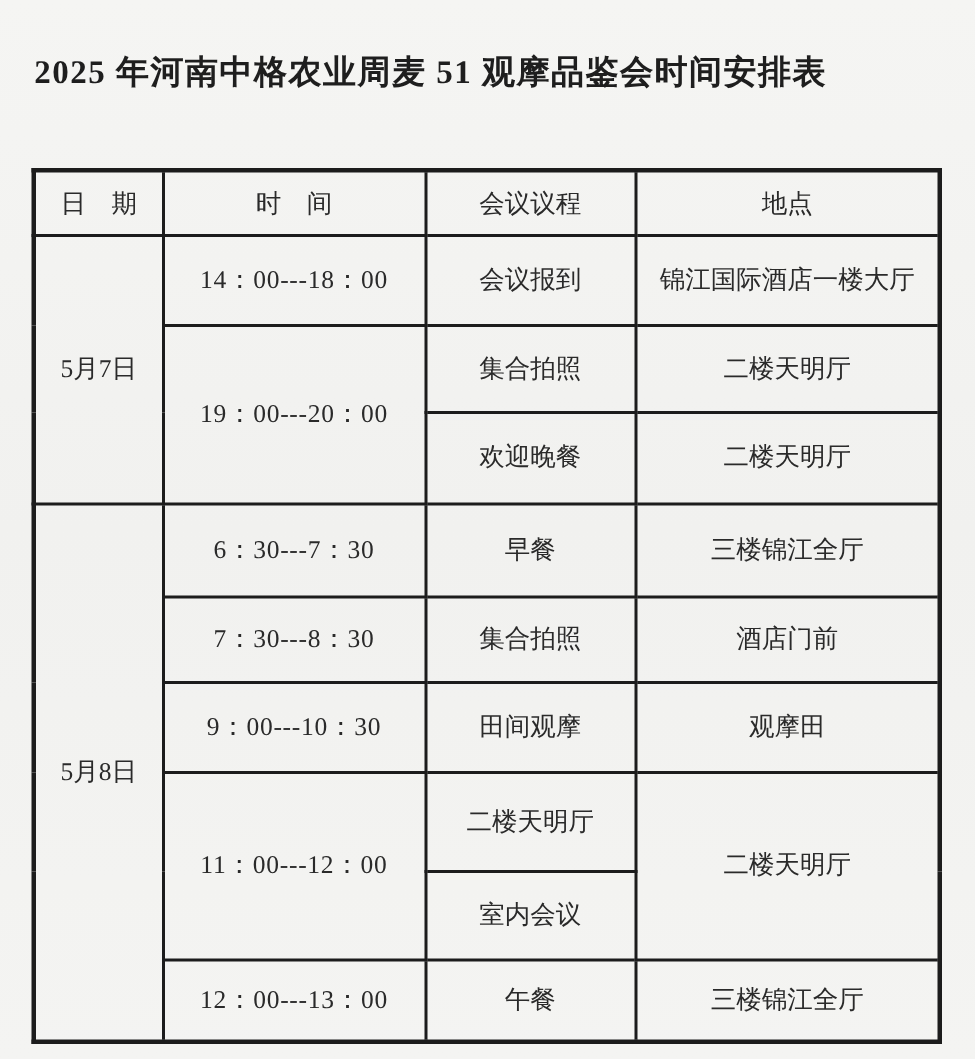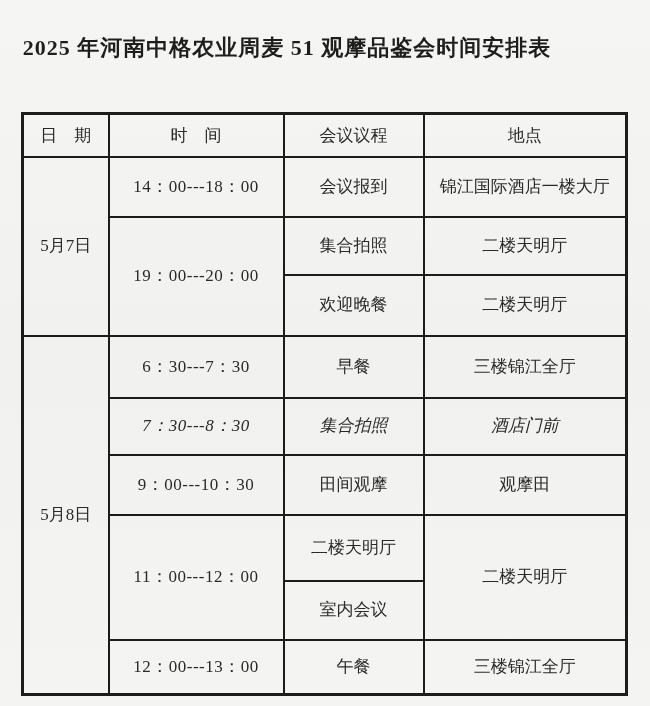--- a/index.html
+++ b/index.html
@@ -51,21 +51,21 @@
     padding: 0 2px;
     line-height: 1.25;
   }
   table.schedule { border: 3px solid #1c1c1c; }
   .time-cell { font-size: 18px; letter-spacing: 0.5px; }
   tr.rh-hdr { height: 43px; }
   tr.rh-1 { height: 60px; }
   tr.rh-2 { height: 58px; }
   tr.rh-3 { height: 61px; }
   tr.rh-4 { height: 62px; }
-  tr.rh-5 { height: 57px; font-style: italic; }
+  tr.rh-5 { height: 57px; }
   tr.rh-6 { height: 60px; margin-left: 20px; }
   tr.rh-7 { height: 66px; }
   tr.rh-8 { height: 59px; }
   tr.rh-9 { height: 55px; padding-left: 24px; }
 </style>
 </head>
 <body>
 
 <div class="page">
 

